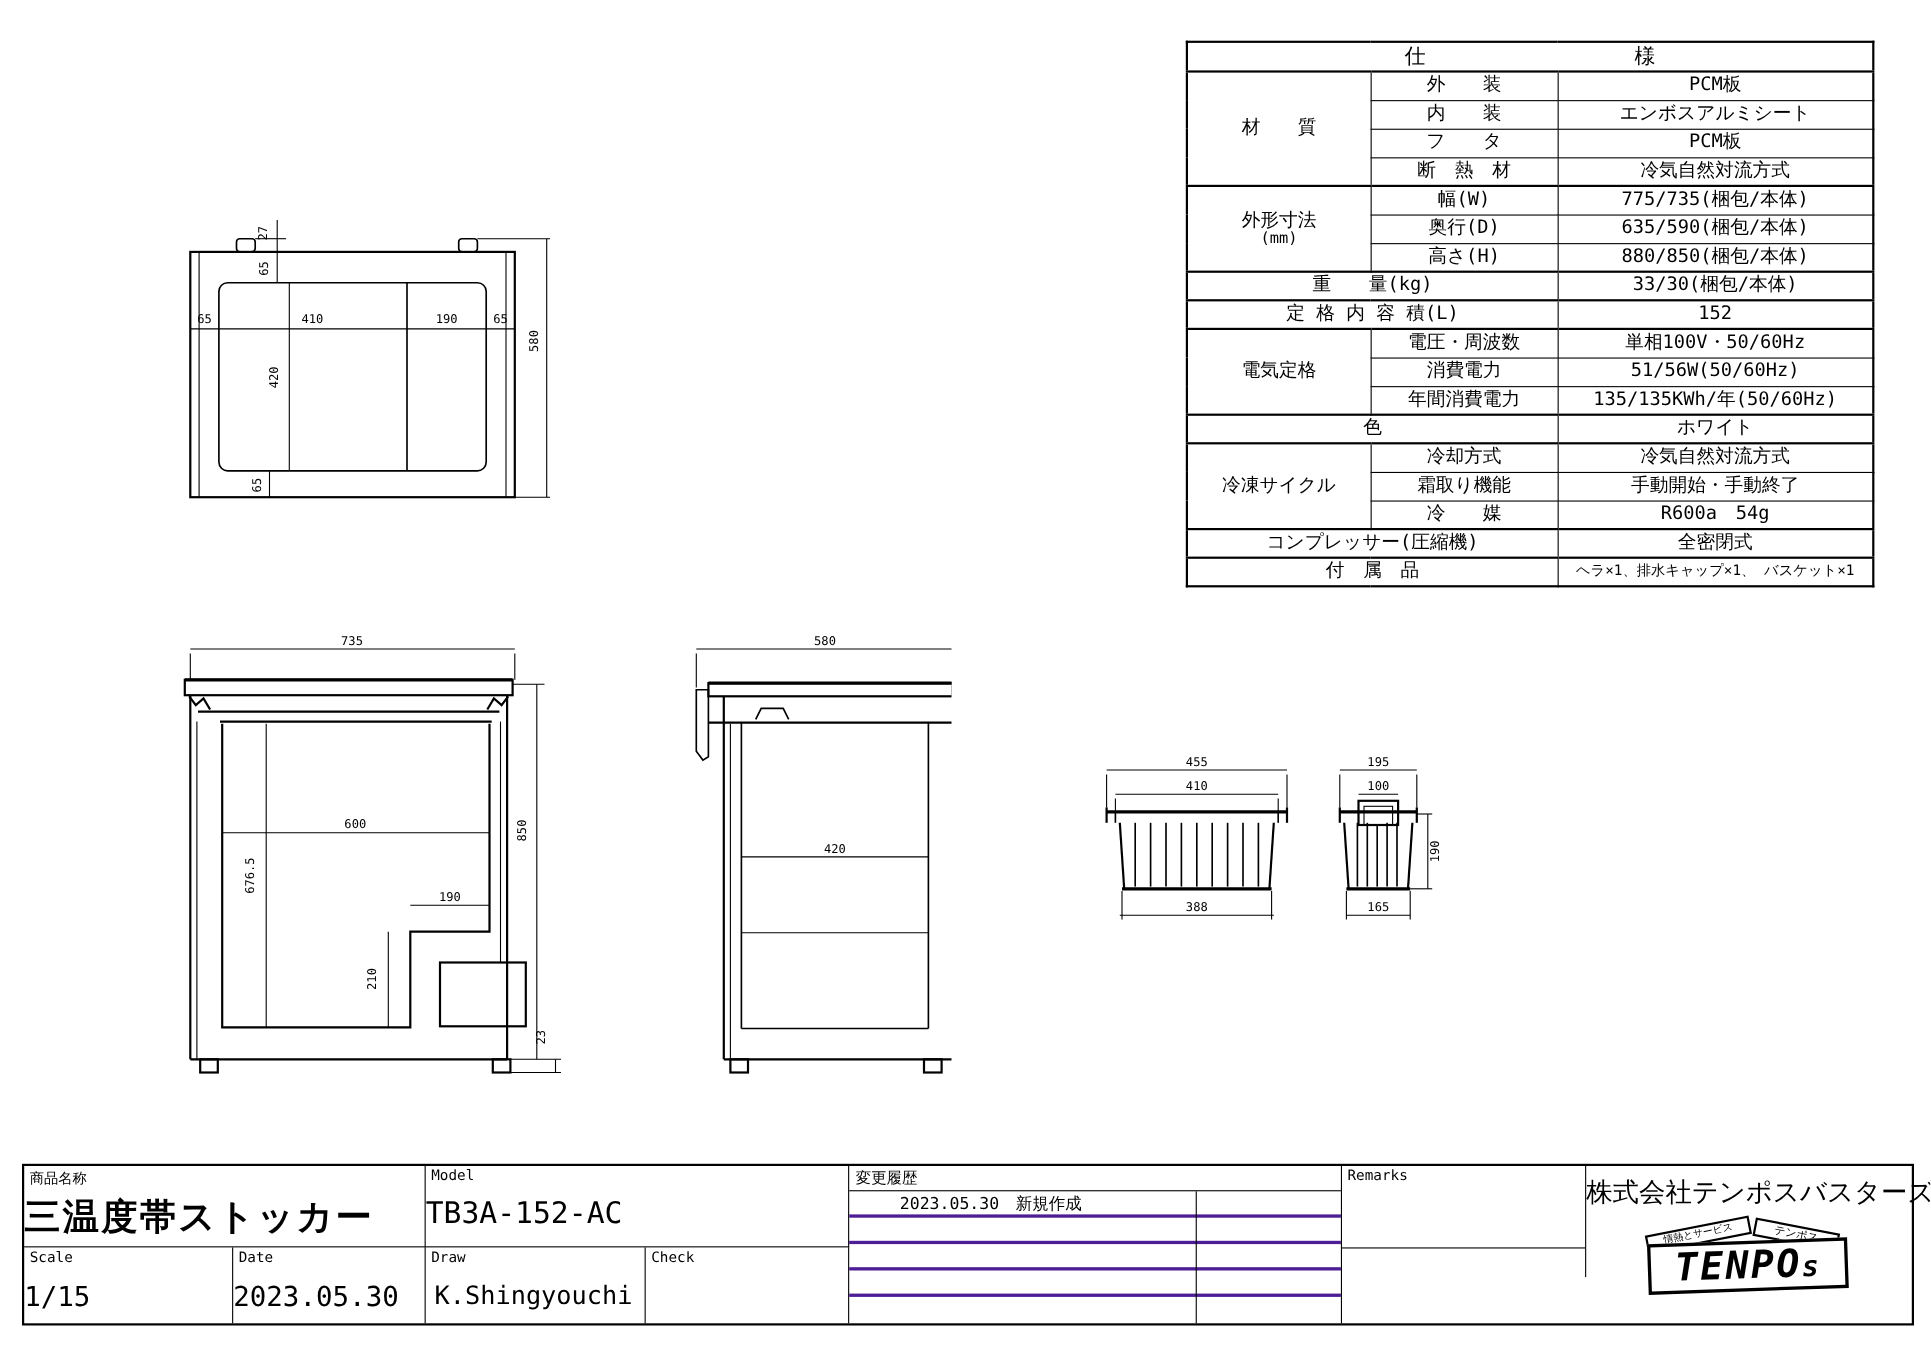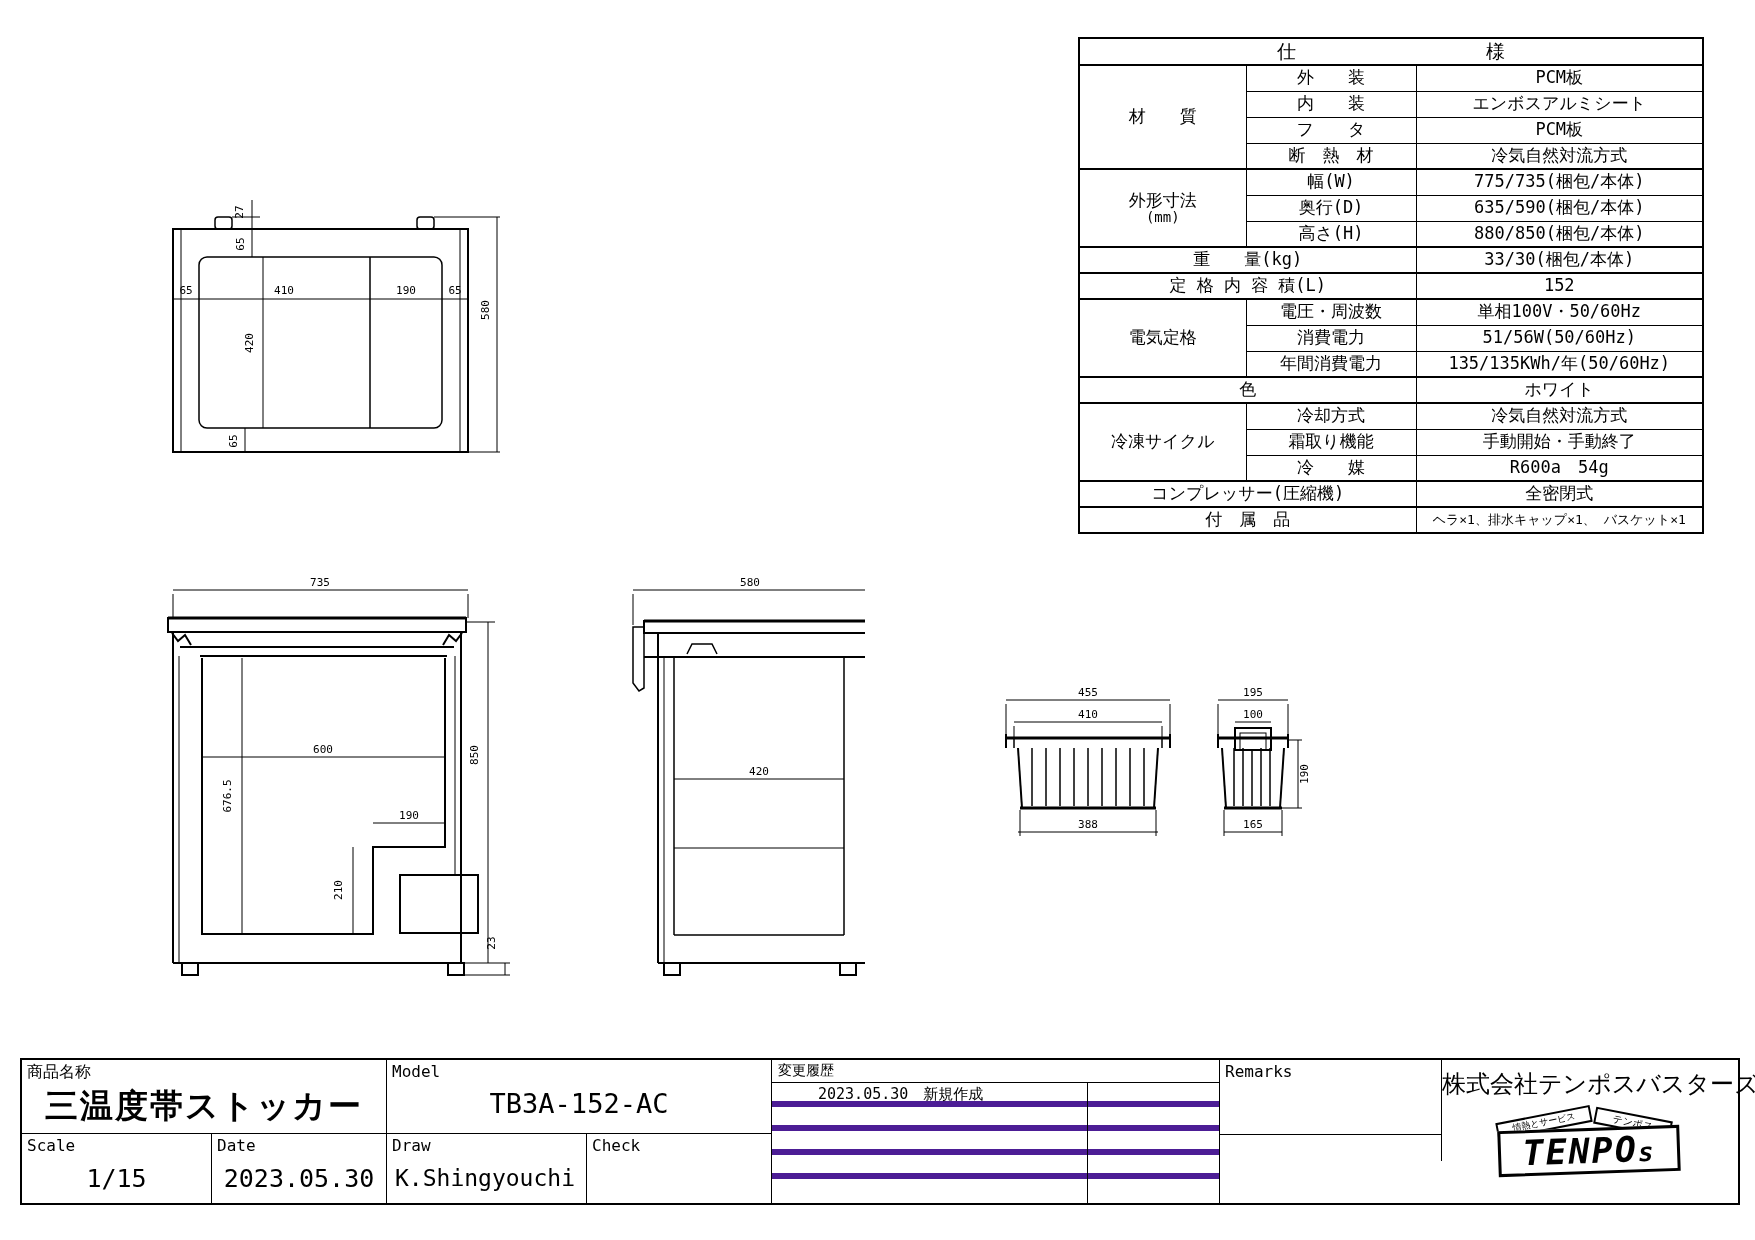--- a/index.html
+++ b/index.html
@@ -16,37 +16,37 @@
   table.spec tr.gt td{border-top:2px solid #000}
   table.spec td.hdr{height:27px;font-size:19px}
   .hdr-flex{display:flex;justify-content:center;gap:190px}
   td.acc-v{text-align:left;font-size:13px;white-space:pre-line;padding-left:6px;line-height:1.35}
   td.acc{height:53px}
   .two-line div{line-height:1.1}
   .two-line .sub{font-size:14px}
   
   .tblock{position:absolute;left:20px;top:1058px;width:1720px;height:147px;border:2px solid #000;background:#fff}
   .cell{position:absolute;border-right:1px solid #000}
-  .lbl{position:absolute;left:5px;top:2px;font-size:16px}
-  .cval{position:absolute;left:0;right:0;top:26px;text-align:center}
+  .lbl{position:absolute;left:5px;top:2px;font-size:13px}
+  .cval{position:absolute;left:0;right:0;top:26px;text-align:left}
   .c-product{left:0;top:0;width:365px;height:74px;border-bottom:1px solid #000}
   .c-model{left:365px;top:0;width:385px;height:74px;border-bottom:1px solid #000}
   .c-scale{left:0;top:74px;width:190px;height:69px}
   .c-date{left:190px;top:74px;width:175px;height:69px}
   .c-draw{left:365px;top:74px;width:200px;height:69px}
   .c-check{left:565px;top:74px;width:185px;height:69px}
   .c-history{left:750px;top:0;width:448px;height:143px}
   .c-remarks{left:1198px;top:0;width:222px;height:101px}
   .c-company{left:1420px;top:0;width:296px;height:143px;border-right:none}
   .v-product{font-size:33px;font-weight:bold;letter-spacing:2px;top:24px}
   .v-model{font-size:27px;top:28px}
   .v-scale,.v-date{font-size:25px;top:30px}
   .v-draw{font-size:23px;top:31px;text-align:left;padding-left:8px}
   .hist-head{height:23px;border-bottom:1px solid #000;font-size:14px;padding:2px 0 0 6px}
-  .hist-row{height:24px;border-bottom:6px solid #4c1d95;font-size:15px;padding:2px 0 0 46px;position:relative}
+  .hist-row{height:24px;border-bottom:3px solid #4c1d95;font-size:15px;padding:2px 0 0 46px;position:relative}
   .hist-row.last{border-bottom:none}
   .hist-div{position:absolute;left:315px;top:23px;bottom:0;width:1px;background:#000}
   .rem-div{position:absolute;left:0;right:0;top:74px;height:1px;background:#000}
   .company-name{position:absolute;left:0;right:0;top:8px;text-align:center;font-size:24px;font-weight:normal;white-space:nowrap}
   .logo{position:absolute;left:52px;top:40px;width:192px;height:96px}
   .ribbon{position:absolute;border:2px solid #000;background:#fff;text-align:center;white-space:nowrap;overflow:hidden}
   .rl{left:2px;top:14px;width:96px;height:17px;font-size:9px;line-height:13px;transform:rotate(-11deg)}
   .rr{left:100px;top:14px;width:78px;height:17px;font-size:10px;line-height:13px;transform:rotate(11deg)}
   .logo-main{position:absolute;left:4px;top:28px;width:182px;height:46px;border:3px solid #000;background:#fff;
              text-align:center;font-weight:bold;font-style:italic;font-size:35px;line-height:40px;

